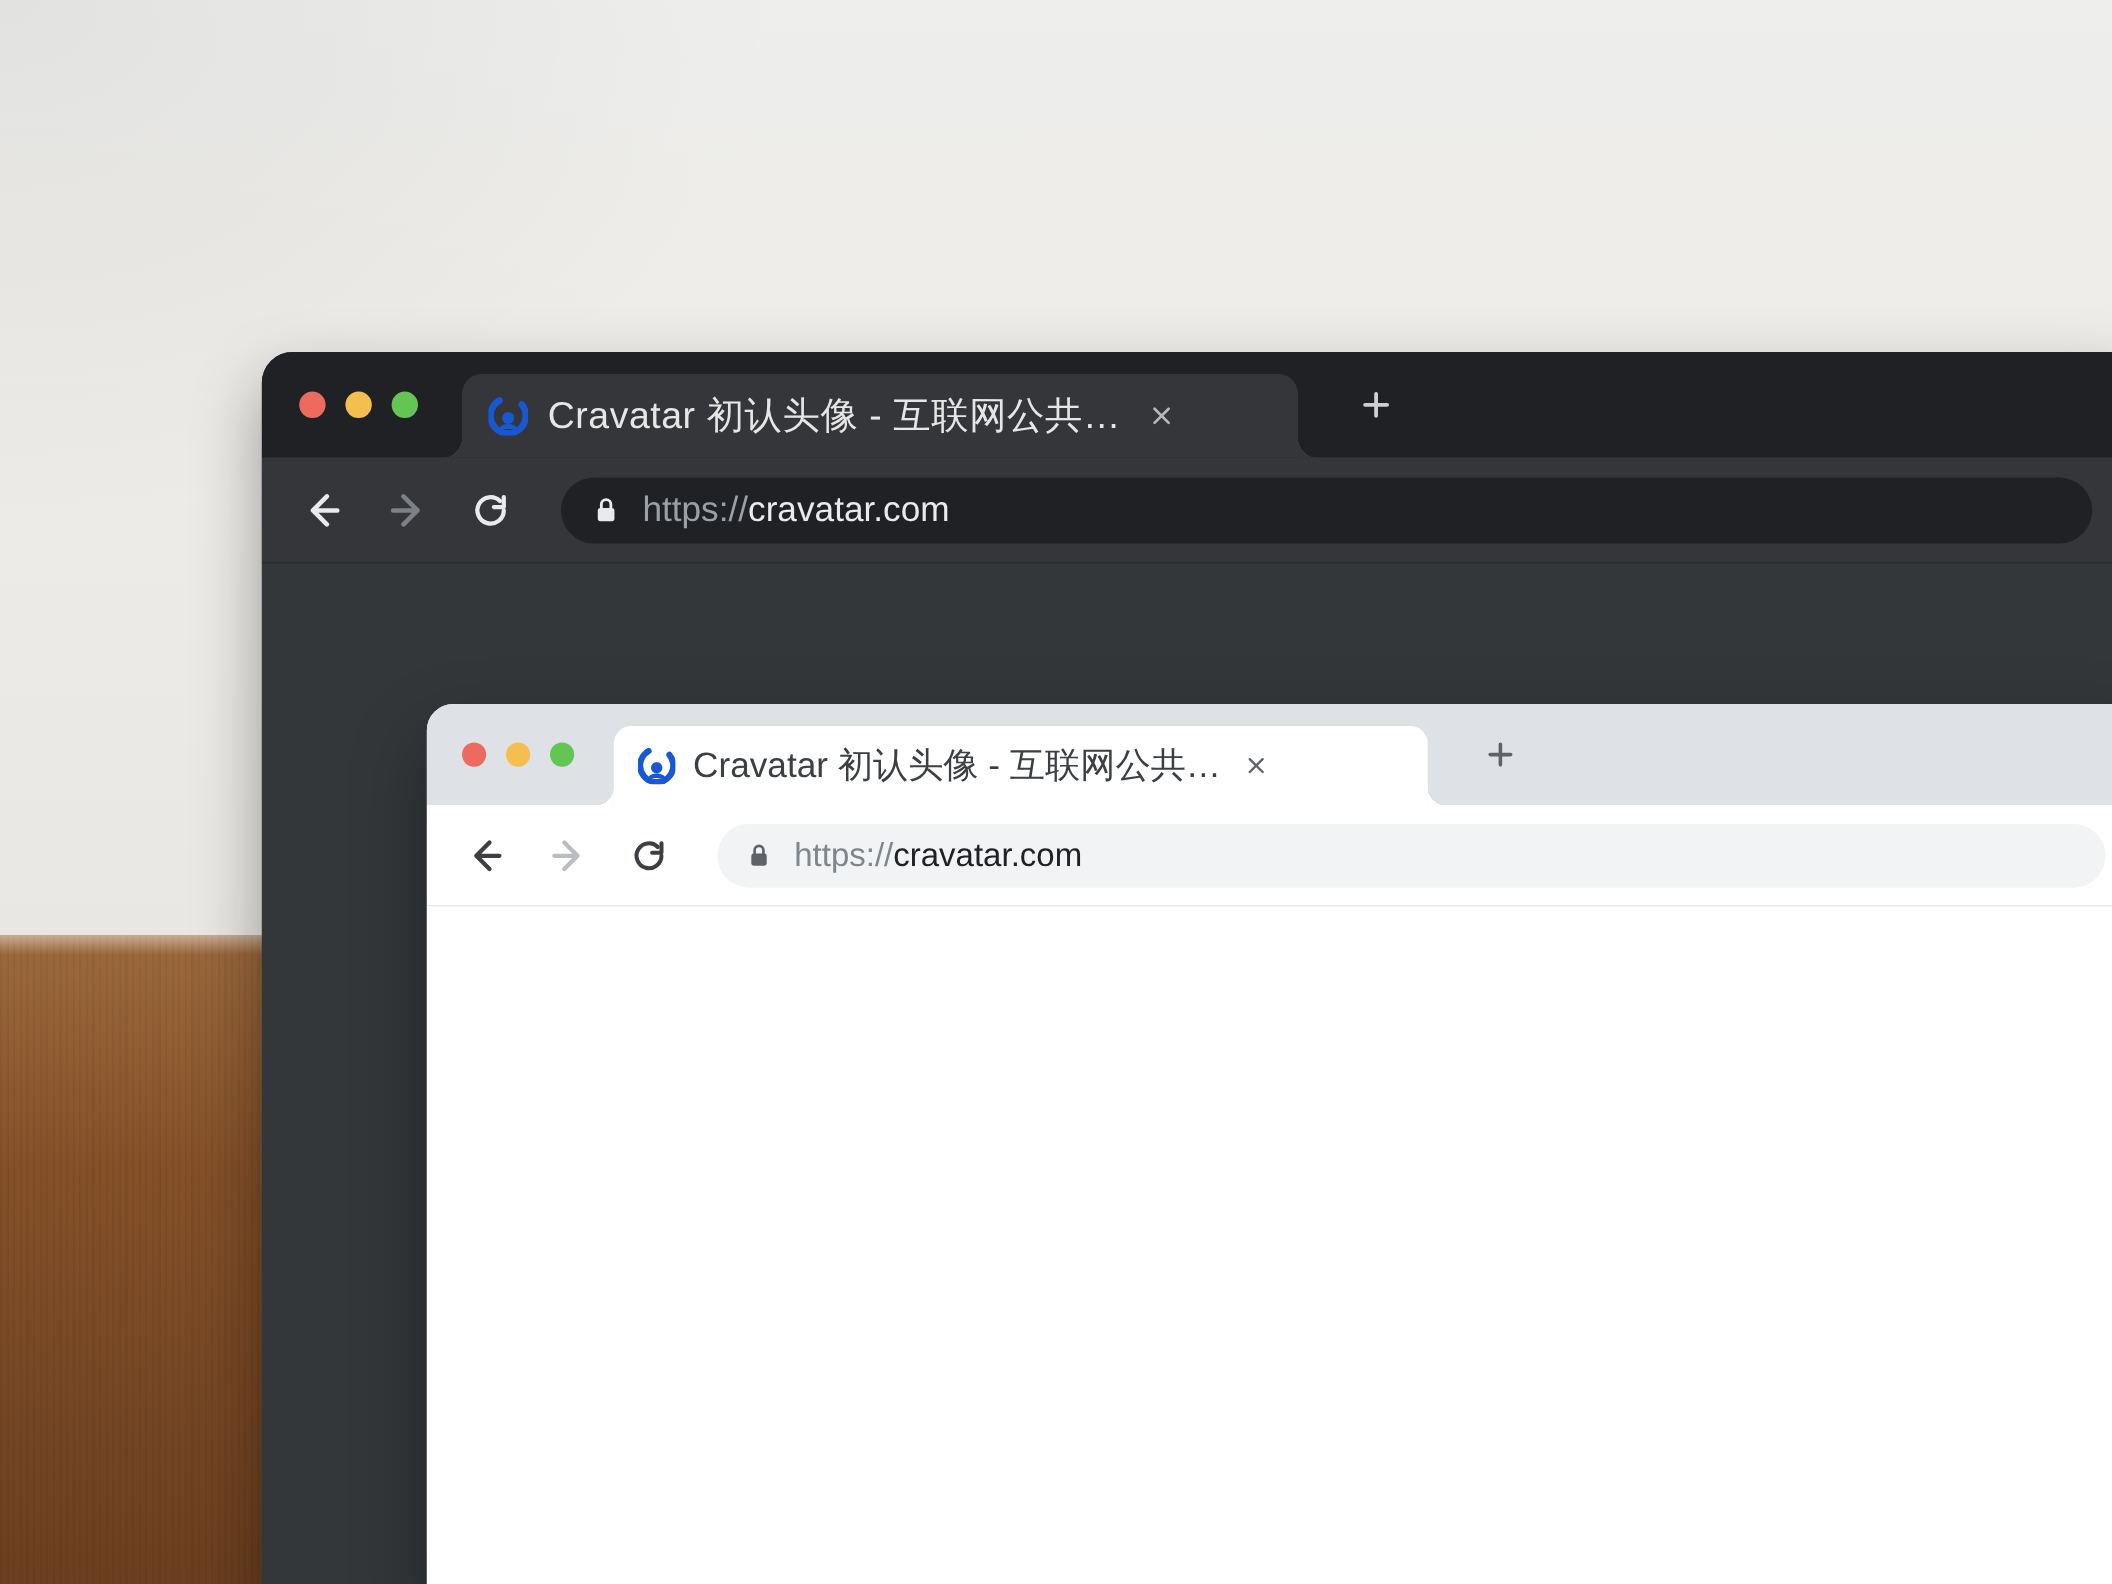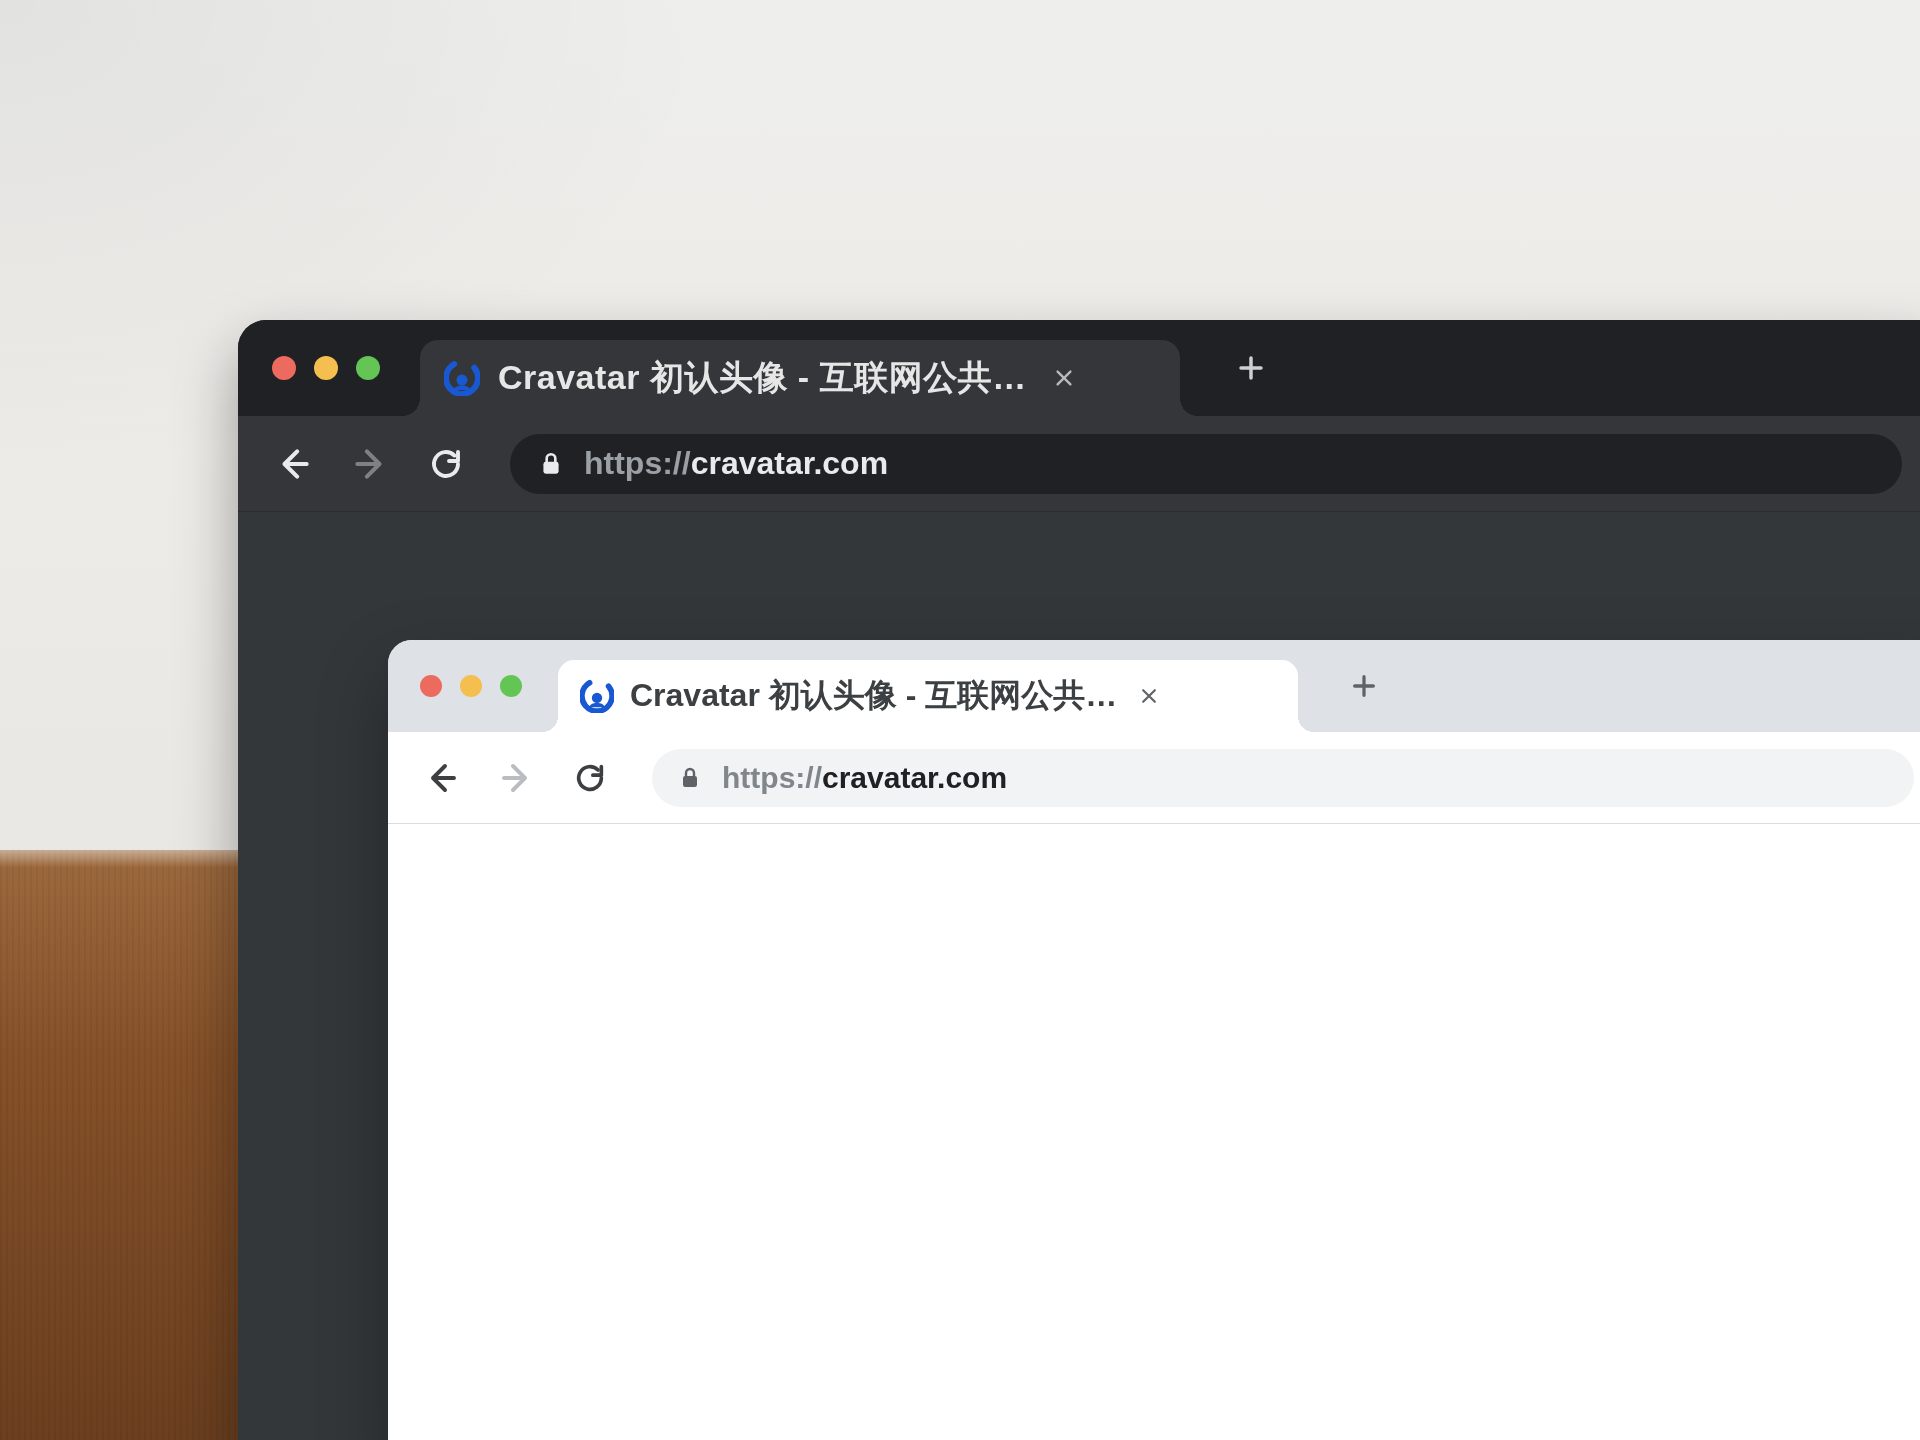--- a/index.html
+++ b/index.html
@@ -7,21 +7,20 @@
   body {
     font-family: -apple-system, BlinkMacSystemFont, "Segoe UI", "Helvetica Neue", Arial, "PingFang SC", "Microsoft YaHei", sans-serif;
     position: relative;
   }
 
   
   .scene {
     position: absolute; inset: 0;
     background:
       linear-gradient(180deg, #eeeeec 0%, #eceae6 40%, #e8e6e2 70%, #e4e1dd 100%);
-    font-weight: bold;
   }
   .scene::before { 
     content:""; position:absolute; inset:0;
     background: radial-gradient(1200px 800px at 0% 0%, rgba(0,0,0,0.05), transparent 60%);
   }
   .wood {
     position:absolute;
     left:0; bottom:0;
     width: 300px; height: 590px;
     background:

